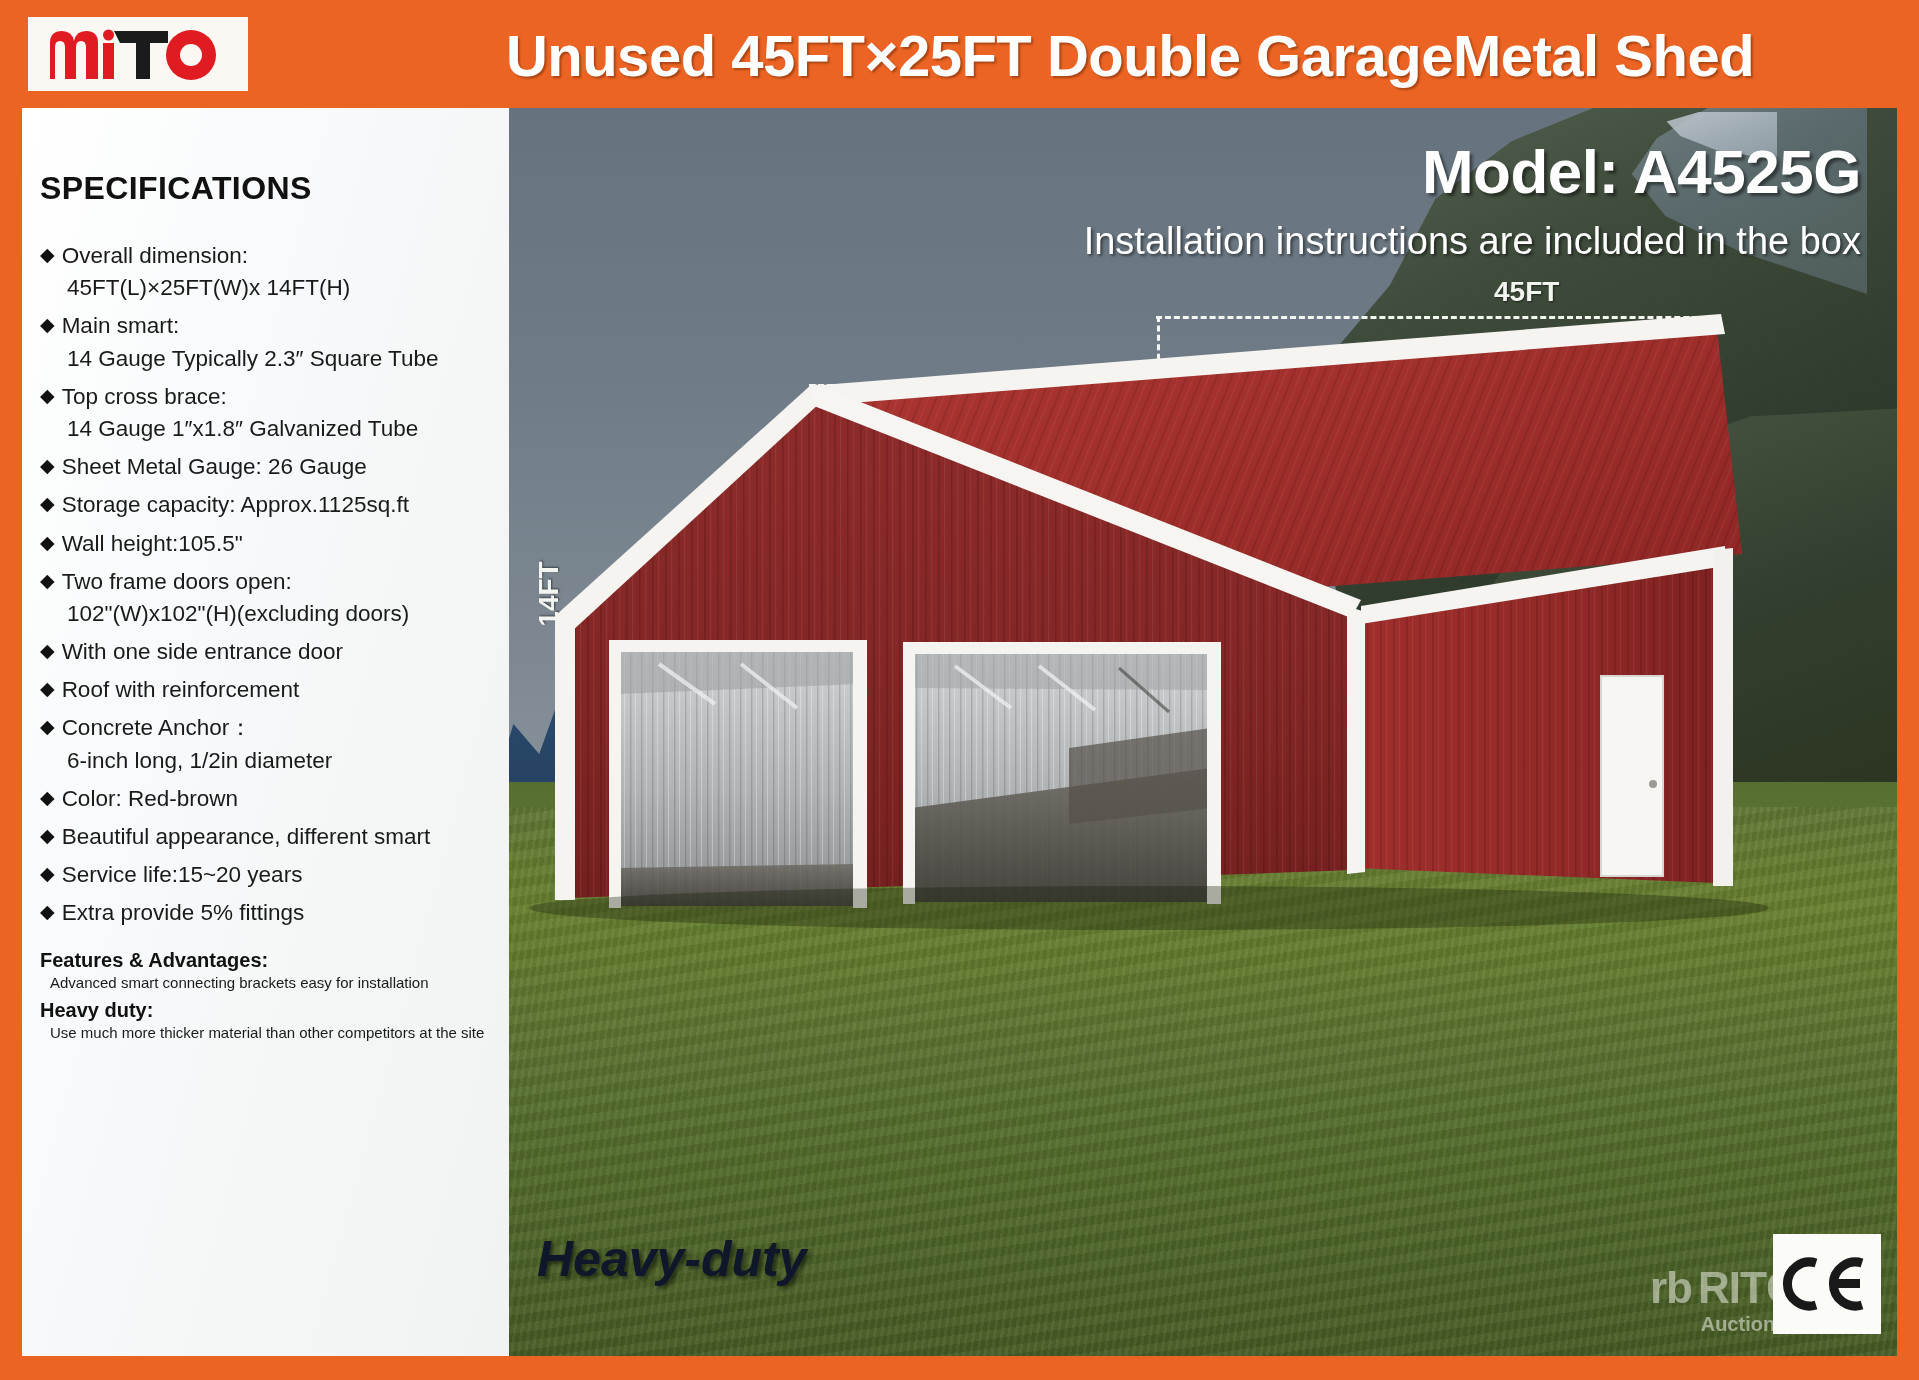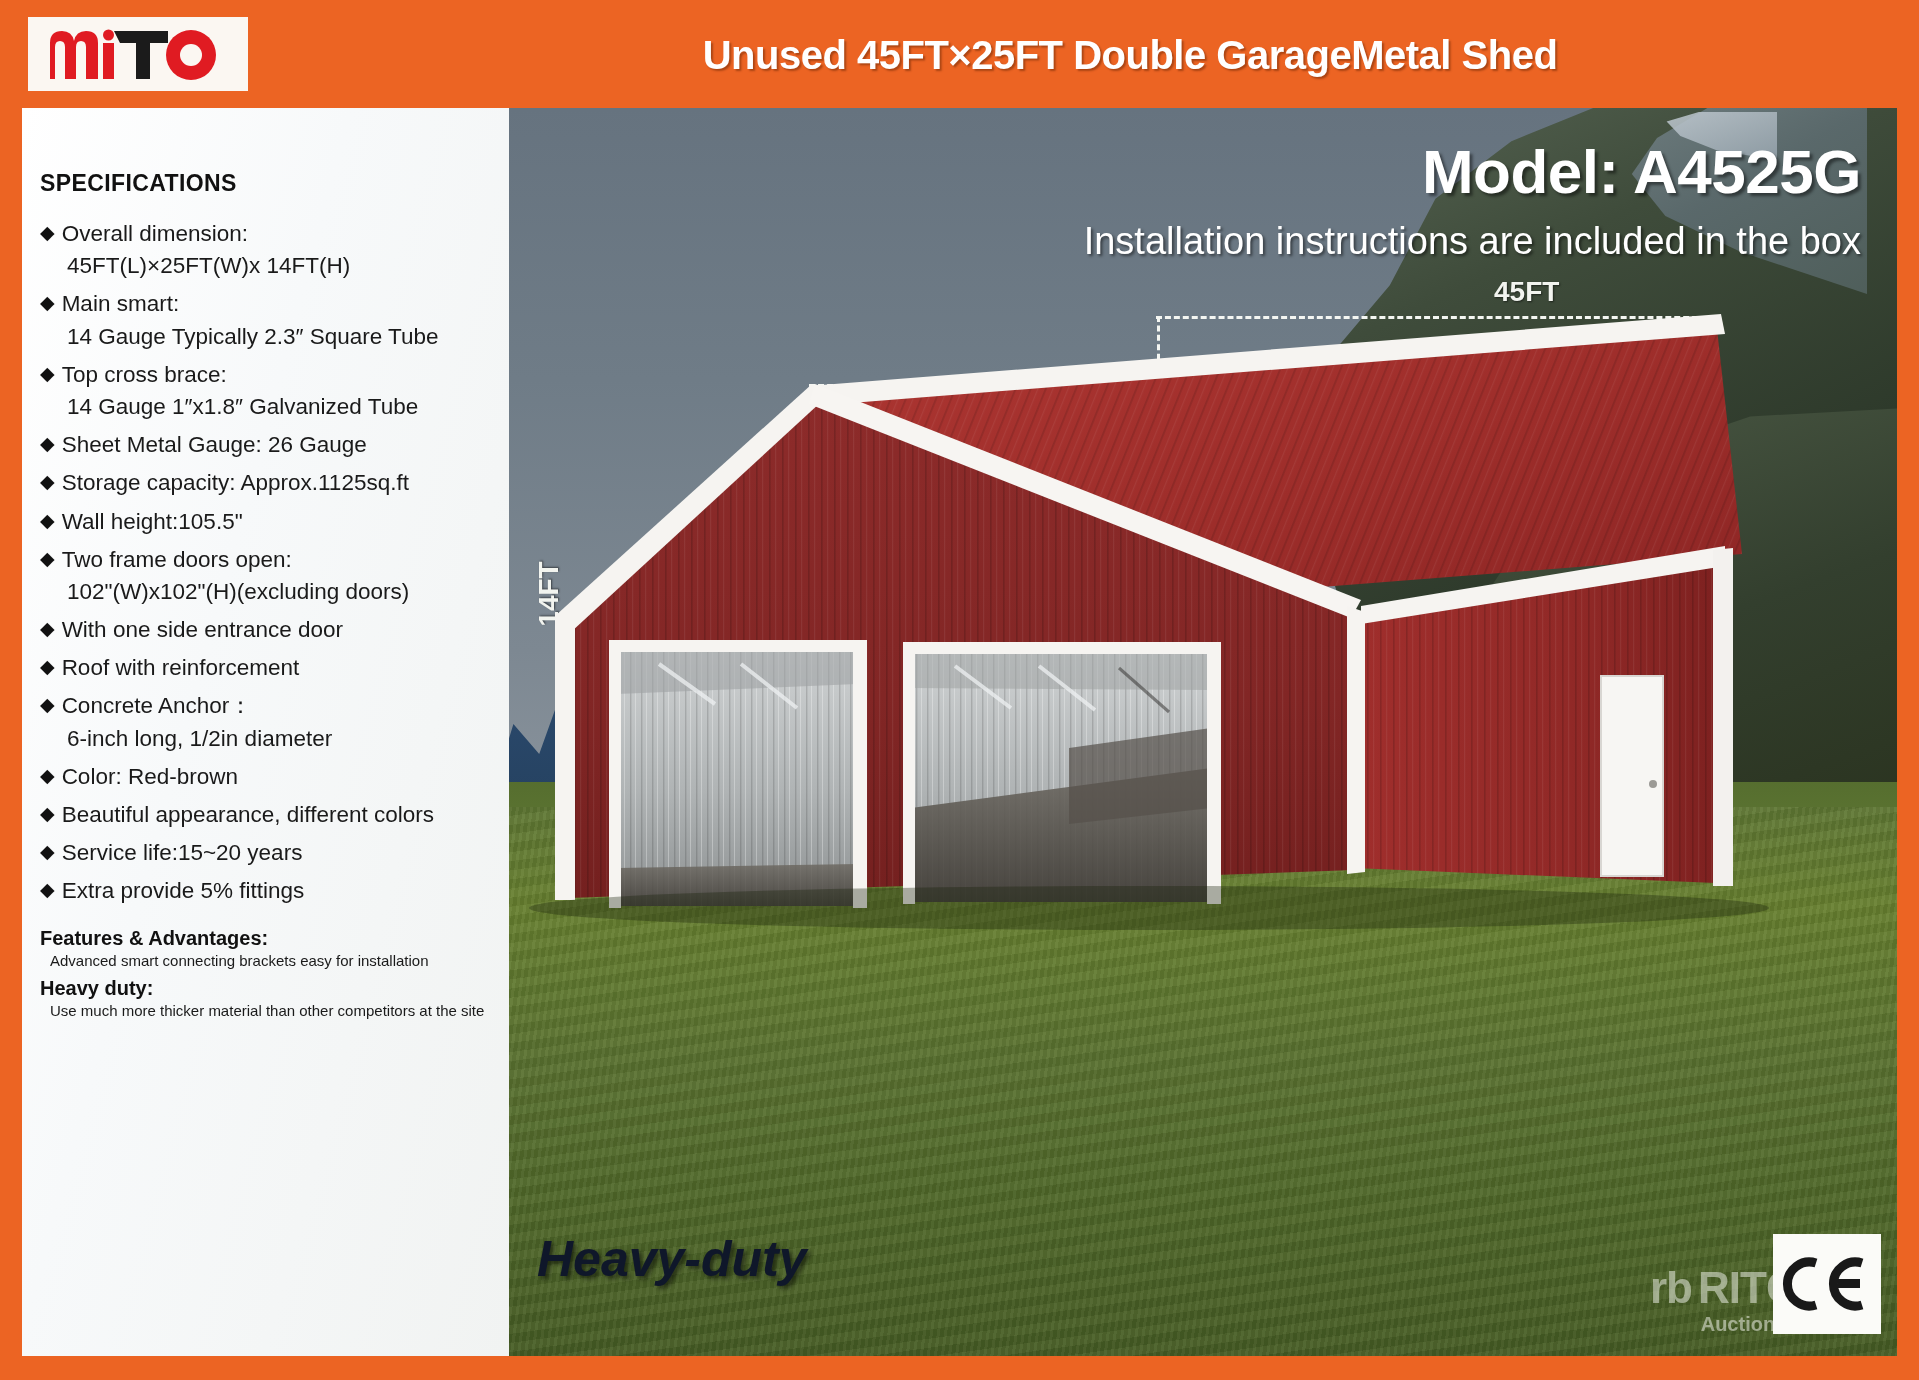--- a/index.html
+++ b/index.html
@@ -29,21 +29,21 @@
     background: #fbf7f2;
     display: flex; align-items: center; justify-content: center;
   }
   #logo-svg { display: block; }
 
   #header-title {
     position: absolute; left: 380px; top: 12px;
     width: 1500px; height: 86px;
     display: flex; align-items: center; justify-content: center;
     color: #ffffff;
-    font-size: 40px;
+    font-size: 58px;
     font-weight: bold;
     letter-spacing: -0.5px;
     white-space: nowrap;
     text-shadow: 2px 2px 2px rgba(90,30,0,0.45);
   }
   #header-title .light { font-weight: bold; text-align: center; }
 
   
   #body-area {
     position: absolute; left: 22px; top: 108px;
@@ -52,23 +52,23 @@
 
   
   #spec-panel {
     position: absolute; left: 0; top: 0;
     width: 487px; height: 1248px;
     background: linear-gradient(105deg,#ffffff 0%,#f7f9fa 40%,#f1f3f2 100%);
     padding: 62px 12px 0 18px;
     overflow: hidden;
   }
   #spec-title {
-    font-size: 23px; font-weight: bold; color: #111;
+    font-size: 32px; font-weight: bold; color: #111;
     letter-spacing: 0.4px;
-    margin-bottom: 24px;
+    margin-bottom: 36px;
   }
   .spec-li {
     display: flex; align-items: flex-start;
     font-size: 22.5px; color: #1a1a1a;
     line-height: 1.12;
     margin-bottom: 13px;
     white-space: nowrap;
   }
   .spec-li .dia {
     font-size: 19px; line-height: 1.25;
@@ -314,21 +314,21 @@
       </div>
       <div class="spec-sub">6-inch long, 1/2in diameter</div>
 
       <div class="spec-li">
         <span class="dia">◆</span>
         <span>Color: Red-brown</span>
       </div>
 
       <div class="spec-li">
         <span class="dia">◆</span>
-        <span>Beautiful appearance, different colors</span>
+        <span>Beautiful appearance, different smart</span>
       </div>
 
       <div class="spec-li">
         <span class="dia">◆</span>
         <span>Service life:15~20 years</span>
       </div>
 
       <div class="spec-li">
         <span class="dia">◆</span>
         <span>Extra provide 5% fittings</span>

